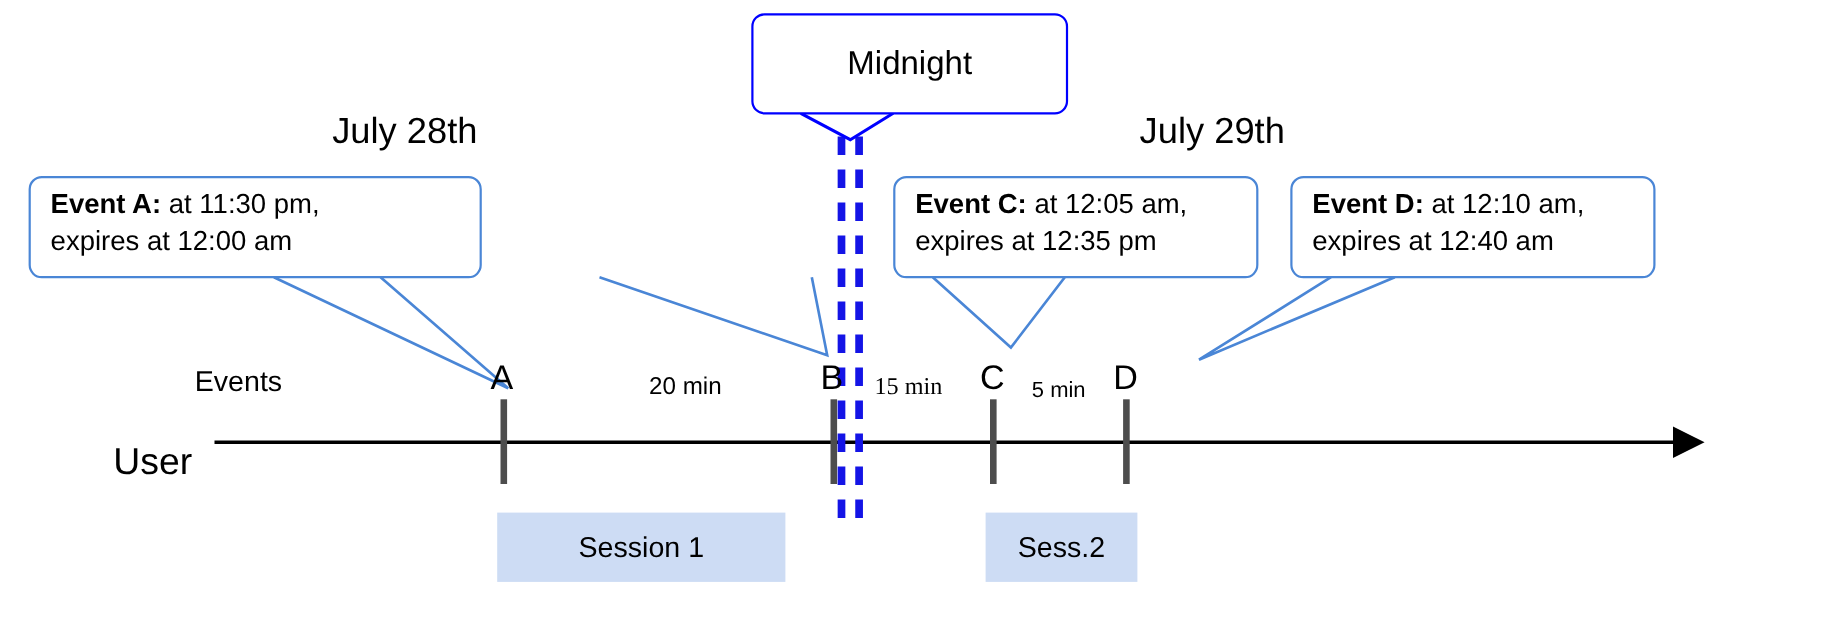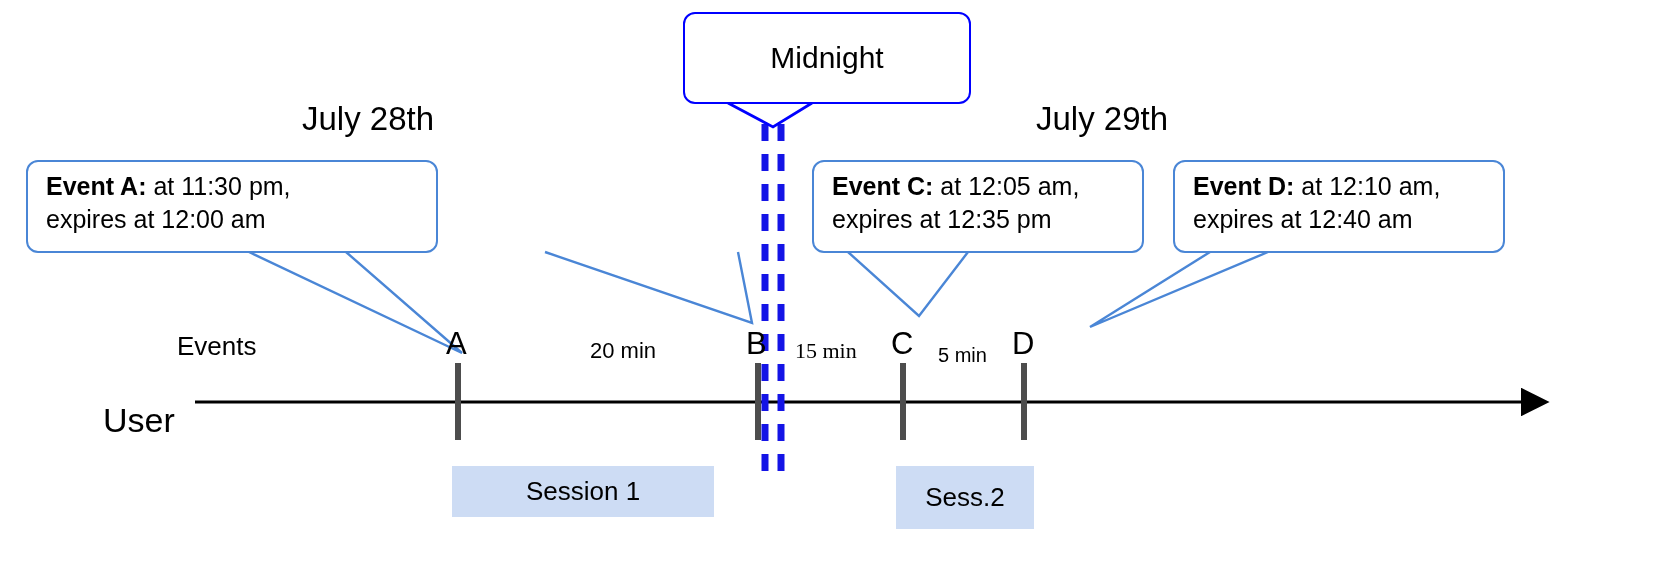--- a/index.html
+++ b/index.html
@@ -141,20 +141,20 @@
 
   <div class="lbl evt-letter" style="left:446px; top:326px;">A</div>
   <div class="lbl evt-letter" style="left:746px; top:326px;">B</div>
   <div class="lbl evt-letter" style="left:891px; top:326px;">C</div>
   <div class="lbl evt-letter" style="left:1012px; top:326px;">D</div>
 
   <div class="lbl gap-lbl" style="left:590px; top:338px;">20 min</div>
   <div class="lbl gap-lbl" style="left:795px; top:338px;font-family:Liberation Serif, serif;">15 min</div>
   <div class="lbl gap-lbl small" style="left:938px; top:344px;">5 min</div>
 
-  <div class="session" style="left:452px; top:466px; width:262px; height:51px;">
+  <div class="session" style="left:452px; top:466px; width:262px; height:63px;">
     <span>Session 1</span>
   </div>
   <div class="session" style="left:896px; top:466px; width:138px; height:63px;text-align:right;">
     <span>Sess.2</span>
   </div>
 
 </div>
 
 </body></html>

